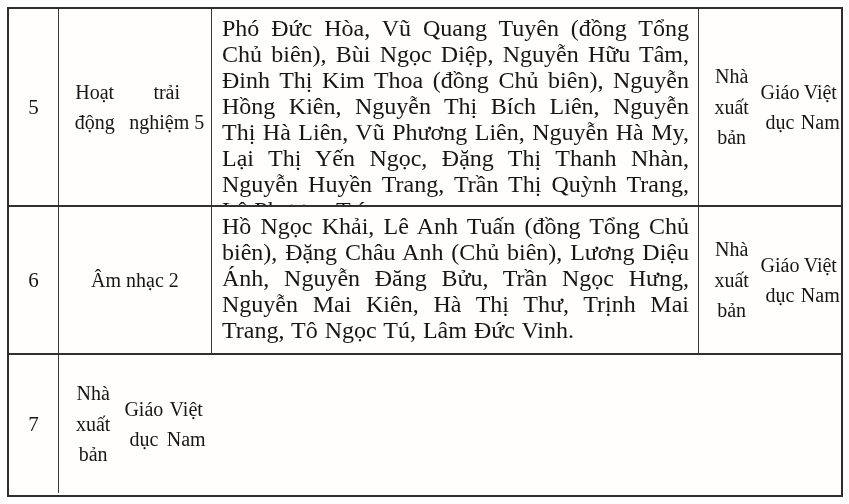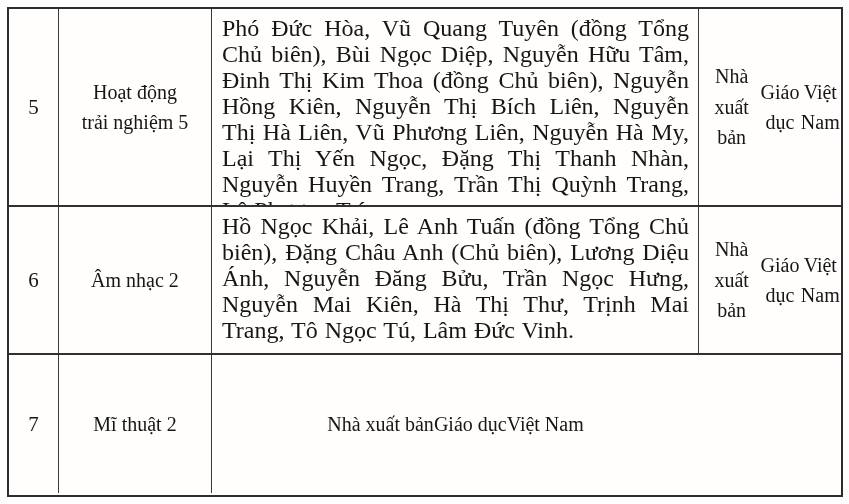--- a/index.html
+++ b/index.html
@@ -43,21 +43,20 @@
   }
   .cell:not(:last-child) { border-right: 1.5px solid #3a3738; }
   .cell-num {
     display: flex;
     align-items: center;
     justify-content: center;
     font-size: 21px;
   }
   .cell-title {
     display: flex;
-    flex-direction: column;
     align-items: center;
     justify-content: center;
     text-align: center;
     font-size: 20px;
     line-height: 30px;
     padding: 12px 4px;
   }
   .cell-authors {
     padding: 6px 9px 0 10px;
     font-size: 24px;
@@ -106,23 +105,20 @@
       <div class="cell cell-authors">Hồ Ngọc Khải, Lê Anh Tuấn (đồng Tổng Chủ biên), Đặng Châu Anh (Chủ biên), Lương Diệu Ánh, Nguyễn Đăng Bửu, Trần Ngọc Hưng, Nguyễn Mai Kiên, Hà Thị Thư, Trịnh Mai Trang, Tô Ngọc Tú, Lâm Đức Vinh.</div>
       <div class="cell cell-publisher">
         <div>Nhà xuất bản</div>
         <div>Giáo dục</div>
         <div>Việt Nam</div>
       </div>
     </div>
 
     <div class="row row-2">
       <div class="cell cell-num">7</div>
-      <div class="cell cell-title">
-        <div>Mĩ thuật 2</div>
-      </div>
       <div class="cell cell-publisher">
         <div>Nhà xuất bản</div>
         <div>Giáo dục</div>
         <div>Việt Nam</div>
       </div>
     </div>
 
   </div>
 </div>
 

